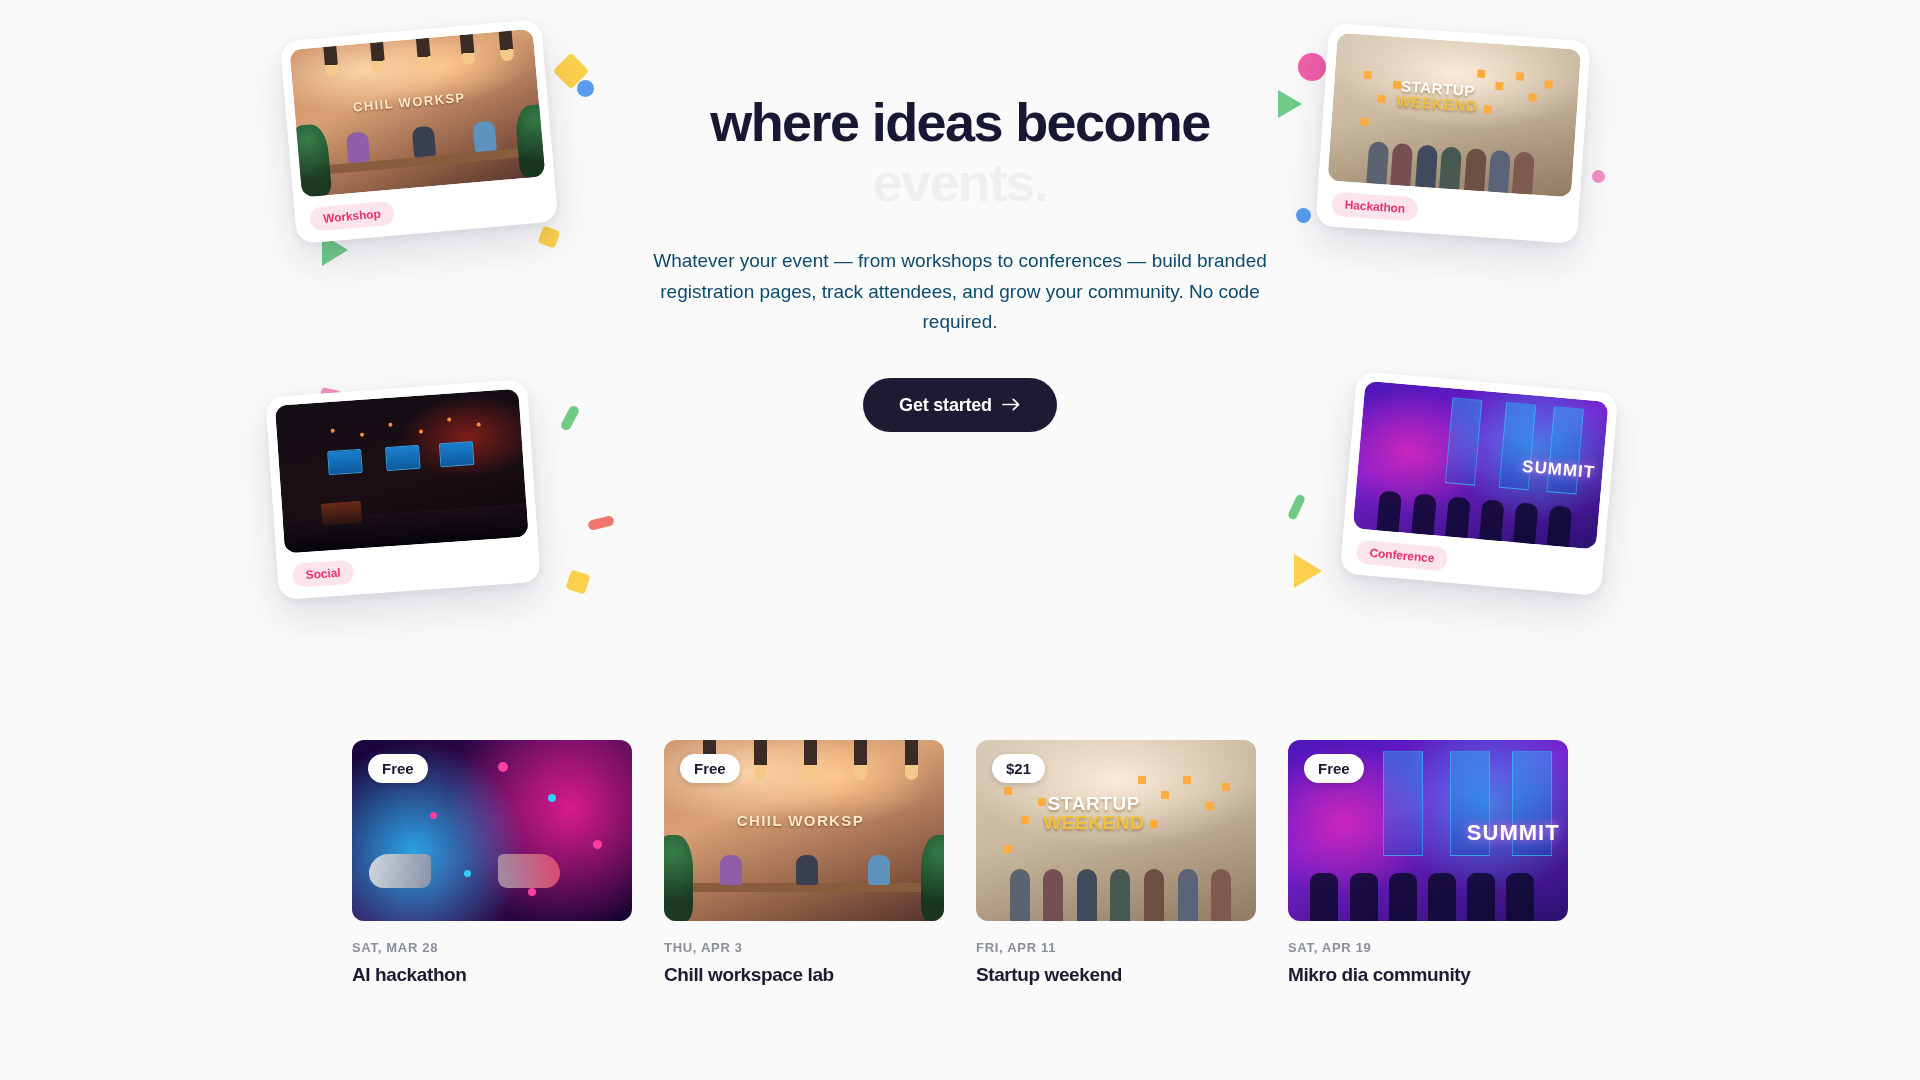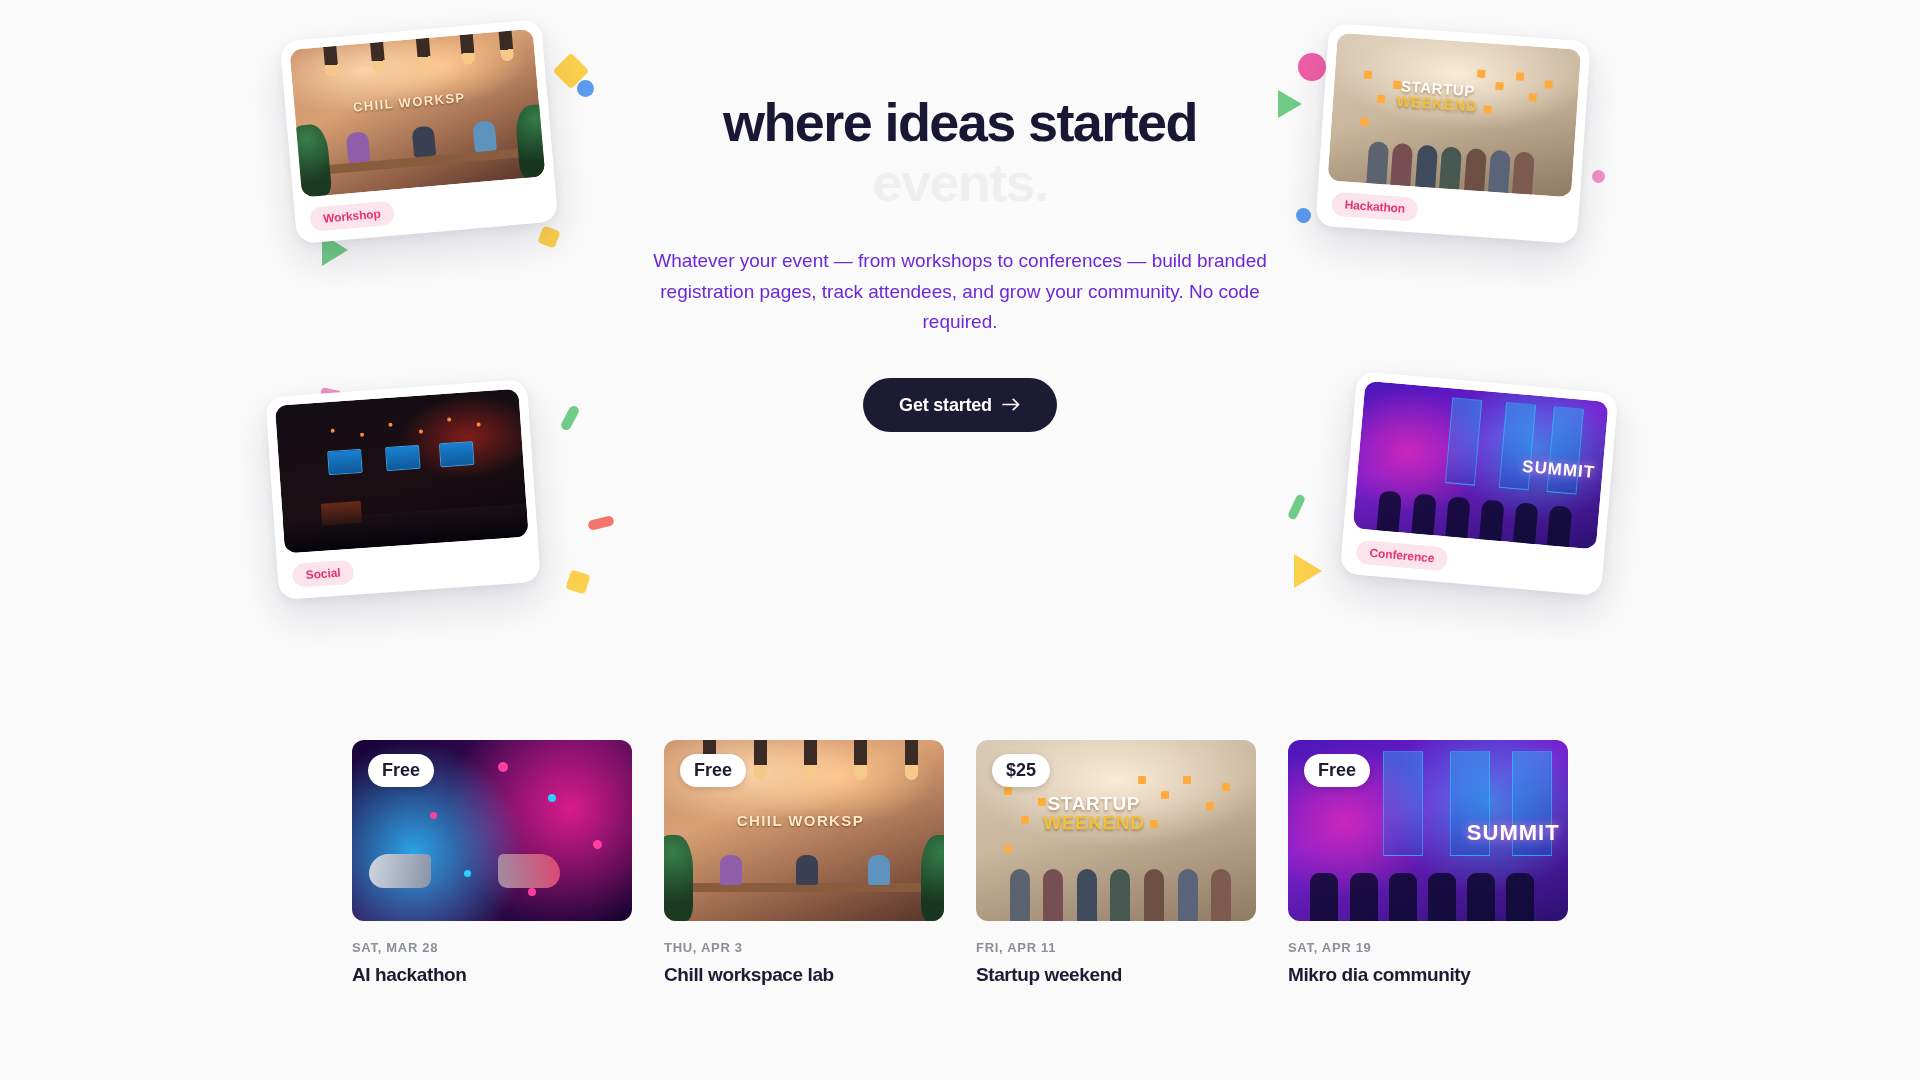--- a/index.html
+++ b/index.html
@@ -56,21 +56,21 @@
     letter-spacing: -1.6px;
     color: #181734;
   }
   .headline .ln { display: block; white-space: nowrap; }
   .headline .ln-fade { color: #181734; opacity: 0.045; }
 
   .subhead {
     margin-top: 33px;
     font-size: 19px;
     line-height: 1.62;
-    color: #6d28d9;
+    color: #0c4a6e;
     font-weight: 400;
   }
 
   .cta-wrap { margin-top: 40px; display: flex; justify-content: center; }
   .cta {
     display: inline-flex;
     align-items: center;
     gap: 10px;
     background: #1d1b34;
     color: #ffffff;
@@ -259,21 +259,21 @@
     width: 100%;
     height: 181px;
     border-radius: 12px;
     overflow: hidden;
   }
   .price {
     position: absolute;
     left: 16px; top: 14px;
     background: #ffffff;
     color: #1c1b33;
-    font-size: 18px;
+    font-size: 15px;
     font-weight: 700;
     border-radius: 999px;
     padding: 6px 14px;
     box-shadow: 0 2px 6px rgba(0,0,0,.16);
     z-index: 2;
   }
   .edate {
     margin-top: 19px;
     font-size: 13px;
     font-weight: 600;
@@ -415,21 +415,21 @@
     </div>
     <div class="foot">
       <span class="pill">Conference</span>
     </div>
   </div>
 
   <div class="hero-center">
 
 
     <h1 class="headline">
-      <span class="ln">where ideas started</span>
+      <span class="ln">where ideas become</span>
       <span class="ln ln-fade">events.</span>
     </h1>
 
     <p class="subhead">Whatever your event — from workshops to conferences — build branded registration pages, track attendees, and grow your community. No code required.</p>
 
     <div class="cta-wrap">
       <button class="cta">
         <span>Get started</span>
         <span class="arr">
           <svg width="19" height="13" viewBox="0 0 19 13">
@@ -503,21 +503,21 @@
               <div class="note" style="left:88%;top:24%"></div>
             <div class="sw" style="left:24%;top:30%;font-size:19px">STARTUP<span class="l2">WEEKEND</span></div>
             <div class="crowd" style="left:12%;background:#5b6270;height:52px"></div>
             <div class="crowd" style="left:24%;background:#774f52;height:52px"></div>
             <div class="crowd" style="left:36%;background:#3f4a5c;height:52px"></div>
             <div class="crowd" style="left:48%;background:#46584f;height:52px"></div>
             <div class="crowd" style="left:60%;background:#6e4f44;height:52px"></div>
             <div class="crowd" style="left:72%;background:#5a6378;height:52px"></div>
             <div class="crowd" style="left:84%;background:#7d5b4e;height:52px"></div>
           </div>
-          <span class="price">$25</span>
+          <span class="price">$21</span>
         </div>
         <div class="edate">FRI, APR 11</div>
         <div class="etitle">Startup weekend</div>
       </article>
 
       <article class="ecard">
         <div class="ethumb">
           <div class="art art-conference">
             <div class="scrn" style="left:34%;width:40px"></div>
             <div class="scrn" style="left:58%;width:40px"></div>

